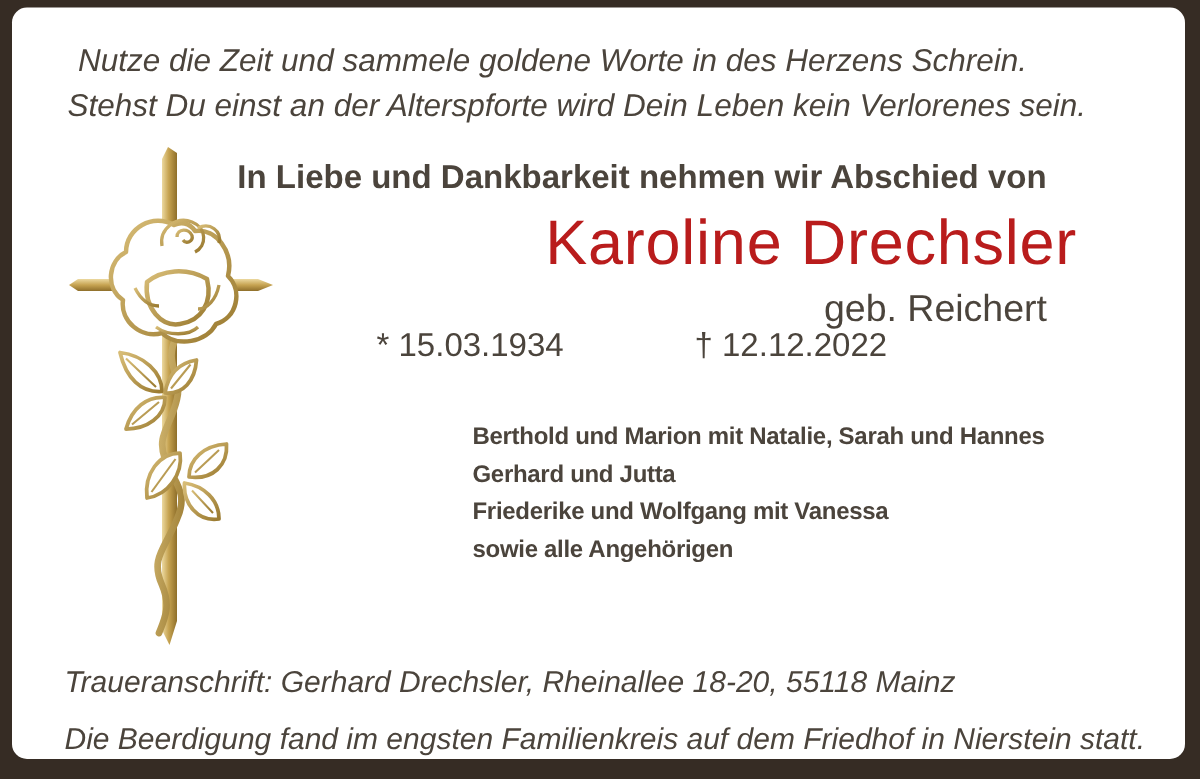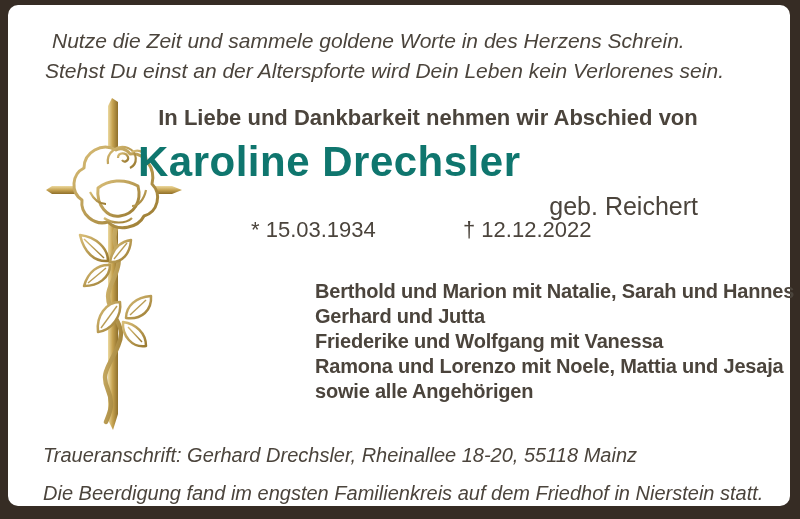--- a/index.html
+++ b/index.html
@@ -26,42 +26,42 @@
   .quote1{left:44px;top:24px;}
   .quote2{left:37px;top:54px;}
   .intro{
     left:150px;top:100px;width:540px;
     text-align:center;
     font-size:22px;
     font-weight:bold;
   }
   .deceased-name{
     left:130px;top:133px;width:580px;
-    text-align:left;
+    text-align:right;
     font-size:42px;
-    font-weight:bold;
+    font-weight:normal;
     letter-spacing:0.5px;
-    color:#0f766e;
+    color:#b91c1c;
   }
   .maiden{
     left:150px;top:187px;width:540px;
     text-align:right;
     font-size:25px;
   }
   .date{font-size:22px;top:212px;}
   .date-born{left:243px;}
   .date-died{left:455px;}
   .mourners{
     left:307px;top:274px;
     font-size:20px;
     line-height:25px;
   }
   .mourners .m-line{
     font-weight:bold;
-    font-size:20px;
+    font-size:16px;
     letter-spacing:-0.2px;
     line-height:25px;
     white-space:nowrap;
   }
   .footer-line{
     font-style:italic;
     font-size:20px;
   }
   .footer-address{left:35px;top:439px;}
   .footer-burial{left:35px;top:477px;}
@@ -140,21 +140,20 @@
 
     <div class="abs deceased-name">Karoline Drechsler</div>
     <div class="abs maiden">geb. Reichert</div>
     <div class="abs date date-born">* 15.03.1934</div>
     <div class="abs date date-died">† 12.12.2022</div>
 
     <div class="abs mourners">
       <div class="m-line">Berthold und Marion mit Natalie, Sarah und Hannes</div>
       <div class="m-line">Gerhard und Jutta</div>
       <div class="m-line">Friederike und Wolfgang mit Vanessa</div>
-      <div class="m-line">Ramona und Lorenzo mit Noele, Mattia und Jesaja</div>
       <div class="m-line">sowie alle Angehörigen</div>
     </div>
 
     <div class="abs footer-line footer-address">Traueranschrift: Gerhard Drechsler, Rheinallee 18-20, 55118 Mainz</div>
     <div class="abs footer-line footer-burial">Die Beerdigung fand im engsten Familienkreis auf dem Friedhof in Nierstein statt.</div>
 
   </div>
 </div>
 
 </body></html>

